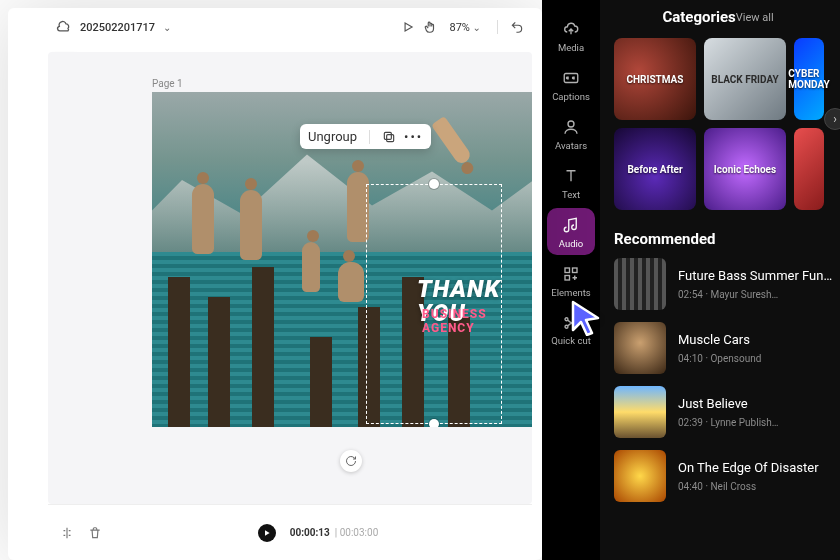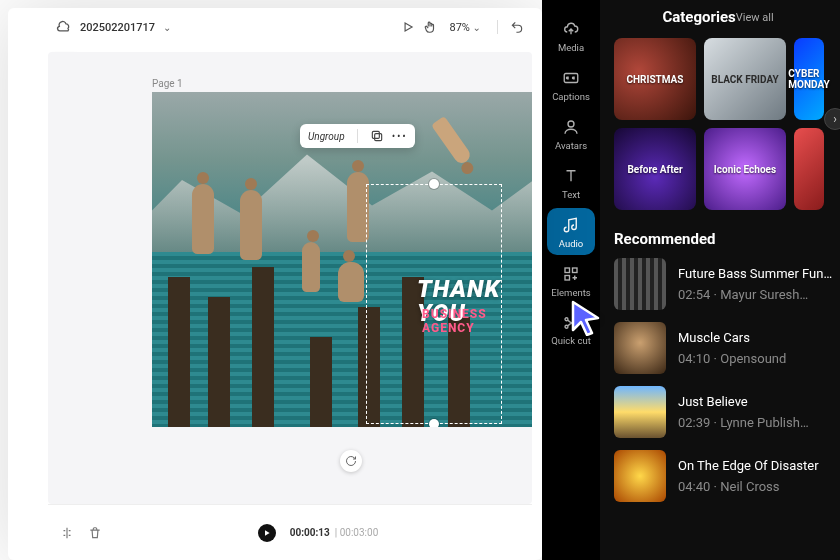--- a/index.html
+++ b/index.html
@@ -46,41 +46,41 @@
   .pp5 { left: 186px; top: 170px; width: 26px; height: 40px; }
   .diver { left: 292px; top: 24px; transform: rotate(145deg); width: 16px; height: 50px; background: #caa57c; }
 
   
   .sel { position: absolute; left: 214px; top: 92px; width: 136px; height: 240px; border: 1px dashed #fff; }
   .sel .h { position: absolute; width: 10px; height: 10px; background: #fff; border-radius: 50%; box-shadow: 0 0 0 1px rgba(0,0,0,.2); }
   .sel .ht { left: 50%; top: -6px; transform: translateX(-50%); }
   .sel .hb { left: 50%; bottom: -6px; transform: translateX(-50%); }
 
   .ctx-toolbar { position: absolute; left: 252px; top: 72px; background: #fff; border-radius: 6px; padding: 5px 8px; display: flex; align-items: center; gap: 8px; box-shadow: 0 3px 10px rgba(0,0,0,.18); }
-  .ctx-btn { font-size: 10px; color: #333; cursor: pointer; font-style: italic; }
+  .ctx-btn { font-size: 13px; color: #333; cursor: pointer; }
   .ctx-ic { width: 14px; height: 14px; color: #444; }
 
   .title-text { position: absolute; left: 265px; top: 185px; color: #fff; font-weight: 900; font-style: italic; font-size: 24px; letter-spacing: 1px; text-shadow: 0 1px 4px rgba(0,0,0,.4); line-height: 1; }
   .subtitle-text { position: absolute; left: 270px; top: 215px; color: #ff5a8a; font-weight: 800; font-size: 12px; letter-spacing: 1px; }
 
   .reload-badge { position: absolute; left: 292px; top: 398px; width: 22px; height: 22px; border-radius: 50%; background: #fff; display: flex; align-items:center; justify-content:center; box-shadow: 0 1px 4px rgba(0,0,0,.2);}
   .reload-badge svg { width: 12px; height: 12px; color: #666; }
 
   .timeline { height: 56px; display: flex; align-items: center; padding: 0 12px; gap: 14px; border-top: 1px solid #eee; }
   .tl-ic { width: 14px; height: 14px; color: #777; }
   .tl-spacer { flex: 1; }
   .play-btn { width: 18px; height: 18px; border-radius: 50%; background: #111; display:flex; align-items:center; justify-content:center; cursor:pointer; }
   .play-btn svg { width: 8px; height: 8px; color: #fff; margin-left: 1px;}
   .timecode { font-size: 10px; color: #333; }
   .timecode .total { color: #aaa; }
 
   
   .vstrip { width: 58px; background: #000; display: flex; flex-direction: column; align-items: center; padding-top: 12px; gap: 2px; }
   .vitem { width: 48px; padding: 8px 0 6px; display: flex; flex-direction: column; align-items: center; gap: 4px; color: #b8b8b8; font-size: 9.5px; cursor: pointer; border-radius: 10px; }
-  .vitem.active { background: #0369a1; color: #fff; text-align: center; }
+  .vitem.active { background: #701a75; color: #fff; text-align: center; }
   .vitem svg { width: 18px; height: 18px; }
 
   .cursor-arrow { position: absolute; left: 570px; top: 300px; z-index: 30; }
   .cursor-arrow svg { width: 32px; height: 36px; filter: drop-shadow(0 2px 3px rgba(0,0,0,.3)); }
 
   
   .audio-panel { width: 240px; background: #0e0e0e; color: #fff; padding: 8px 0 0 14px; overflow: hidden; }
   .ap-head { display: flex; justify-content: center; align-items: center; padding-right: 18px; }
   .ap-title { font-size: 15px; font-weight: 700; }
   .ap-viewall { font-size: 11px; color: #aaa; cursor: pointer; }
@@ -99,21 +99,21 @@
   .rec-title { font-size: 15px; font-weight: 700; margin-top: 20px; }
   .tracks { margin-top: 10px; display: flex; flex-direction: column; gap: 12px; }
   .track { display: flex; gap: 12px; align-items: center; cursor:pointer;}
   .thumb { width: 52px; height: 52px; border-radius: 6px; flex-shrink: 0; }
   .t1 { background: repeating-linear-gradient(90deg,#555 0 4px,#222 4px 8px); }
   .t2 { background: radial-gradient(circle at 50% 40%, #caa070, #3a2614);}
   .t3 { background: linear-gradient(180deg,#6fb6ff 0%, #ffdc6a 50%, #6a5230 100%);}
   .t4 { background: radial-gradient(circle at 50% 50%, #ffd84a, #a84500);}
   .tinfo { flex: 1; min-width: 0; }
   .tname { font-size: 13px; font-weight: 400; color: #fff; line-height: 1.25; }
-  .tmeta { font-size: 13px; color: #8a8a8a; margin-top: 4px; white-space: nowrap; overflow: hidden; text-overflow: ellipsis; }
+  .tmeta { font-size: 10px; color: #8a8a8a; margin-top: 4px; white-space: nowrap; overflow: hidden; text-overflow: ellipsis; }
 </style>
 </head>
 <body>
 
 <div class="app">
 
   <div class="editor shadow">
 
     <div class="topbar">
       <svg class="cloud-icon" viewBox="0 0 24 24" fill="none" stroke="#555" stroke-width="2">

